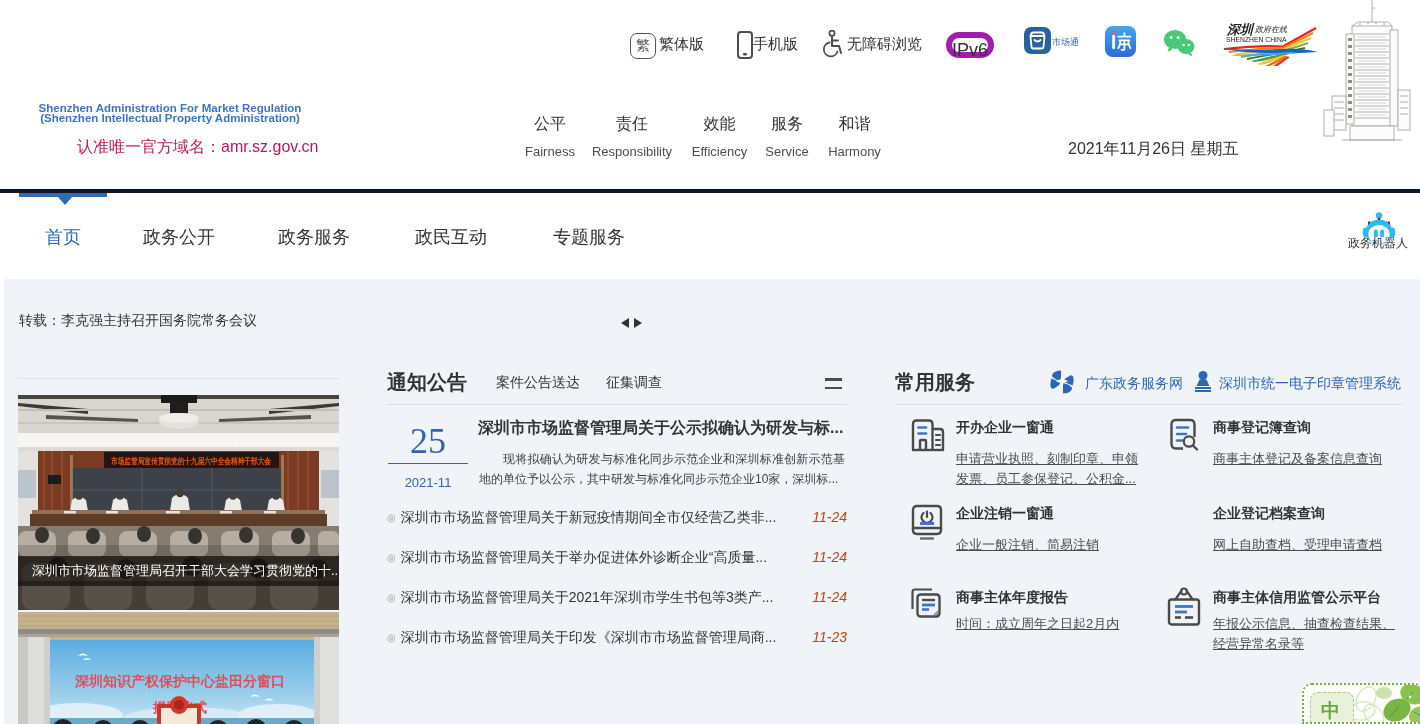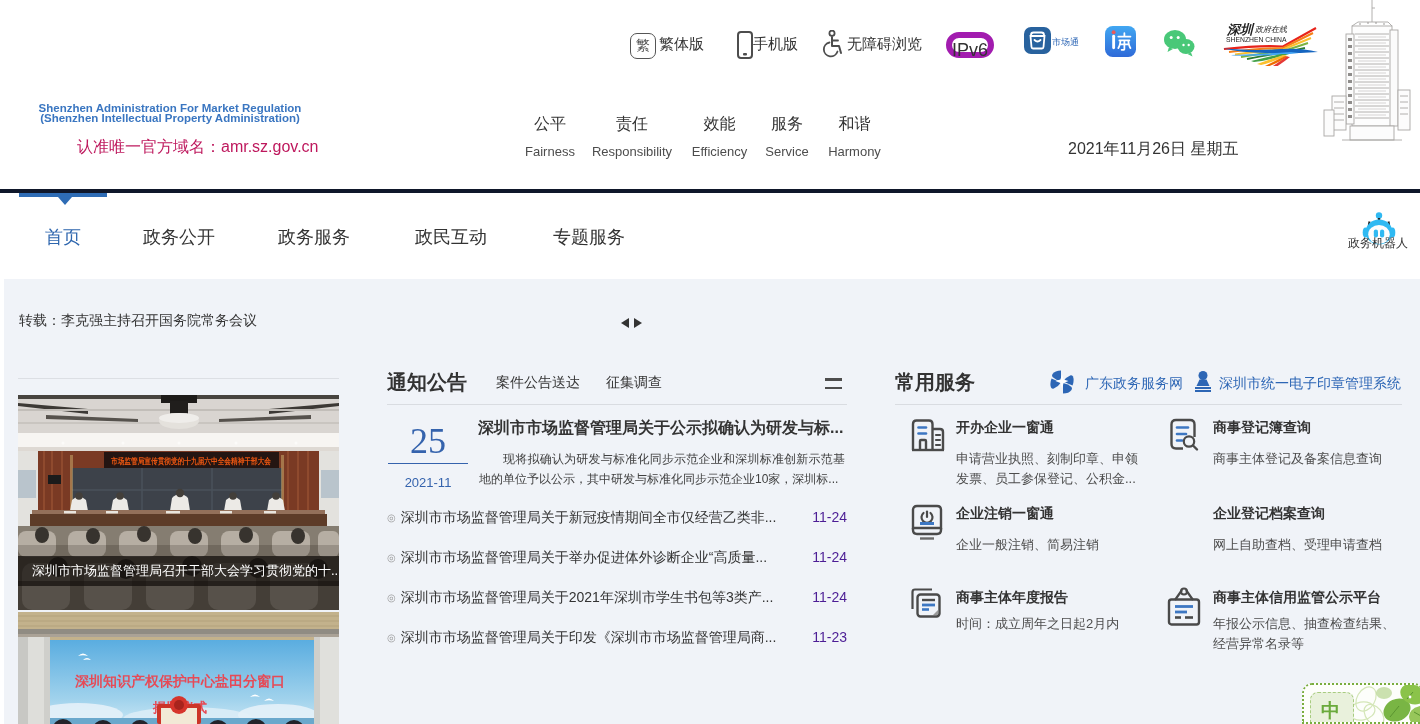--- a/index.html
+++ b/index.html
@@ -75,29 +75,29 @@
 #n-date-num { position:absolute; top:141px; left:384px; width:80px; text-align:center;
   font-family:"Liberation Serif", serif; font-size:36px; color:#3563ad; }
 #n-date-line { position:absolute; top:184px; left:384px; width:80px; height:1px; background:#3563ad; }
 #n-date-ym { position:absolute; top:196px; left:384px; width:80px; text-align:center; font-size:13px; color:#3563ad; }
 #n-head { position:absolute; top:139px; left:474px; width:372px; font-size:16px; font-weight:bold; color:#333;
   white-space:nowrap; overflow:hidden; }
 #n-sum { position:absolute; top:170px; left:475px; width:366px; font-size:12px; color:#404040; line-height:20px;
   text-align:justify; text-indent:24px; }
 .n-item { position:absolute; left:383px; width:460px; font-size:14px; color:#333; }
 .n-item .blt { color:#999; font-size:10px; margin-right:5px; vertical-align:1px; }
-.n-item .dt { float:right; color:#4c1d95; }
+.n-item .dt { float:right; color:#c2410c;font-style:italic; }
 
 
 #svc-title { position:absolute; top:90px; left:891px; font-size:20px; font-weight:bold; color:#333; }
 #svc-link1 { position:absolute; top:96px; left:1081px; font-size:14px; color:#2d66b5; }
 #svc-link2 { position:absolute; top:96px; left:1215px; font-size:14px; color:#2d66b5; }
 #svc-border { position:absolute; top:125px; left:891px; width:507px; height:1px; background:#d9dce1; }
 .svc-name { position:absolute; font-size:14px; font-weight:bold; color:#333; }
-.svc-desc { position:absolute; font-size:13px; color:#4d4d4d; line-height:20px; }
+.svc-desc { position:absolute; font-size:13px; color:#4d4d4d; line-height:20px;text-decoration:underline; }
 .sicon { position:absolute; }
 
 
 #green { position:absolute; top:404px; left:1298px; width:122px; height:41px;
   border:2px dotted #79ad3f; border-radius:10px 10px 0 0; background:#fcfdf8; overflow:hidden; }
 #green-in { position:absolute; left:6px; top:7px; width:44px; height:40px; border:1px dashed #a8cc80;
   border-radius:8px; background:#e9f1dc; }
 #green-zh { position:absolute; left:17px; top:13px; font-size:19px; color:#6aaa3c; font-weight:bold; }
 </style>
 </head>

